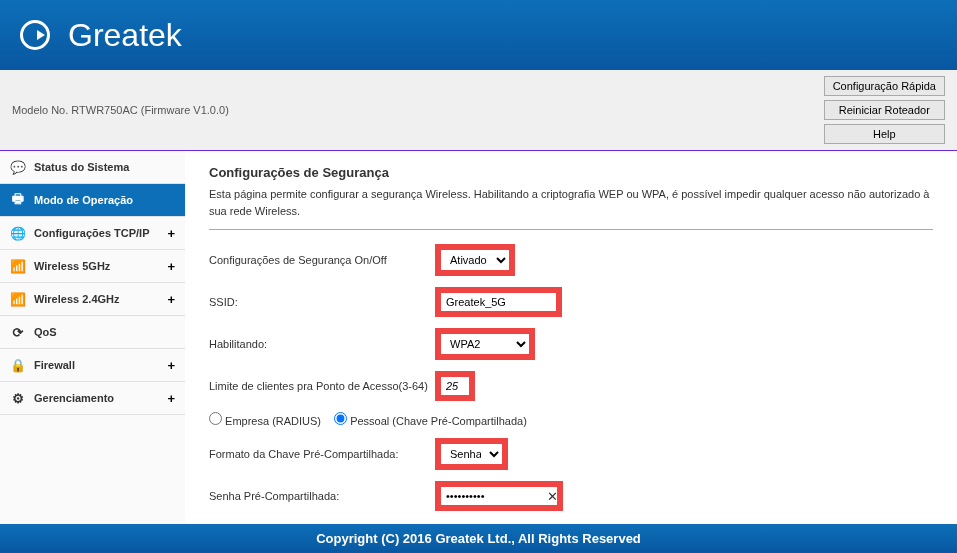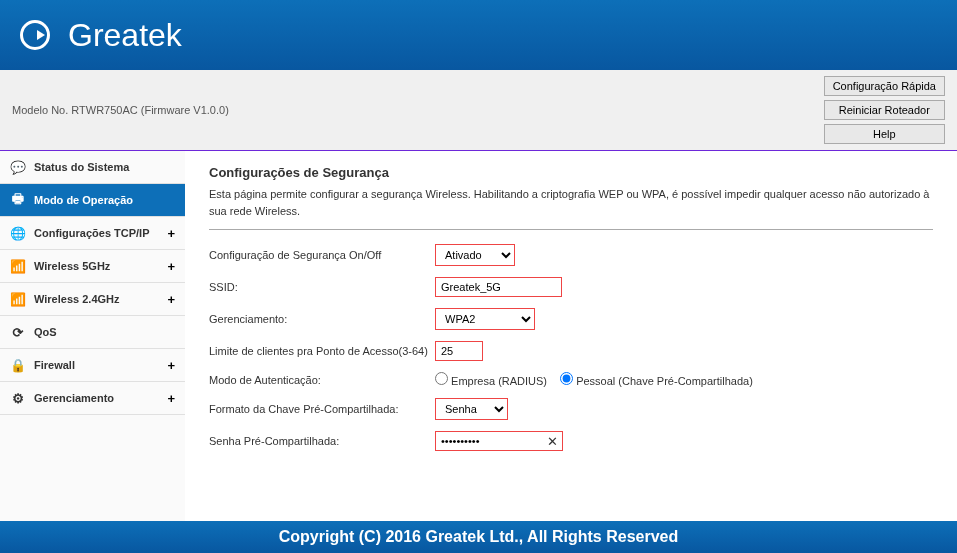--- a/index.html
+++ b/index.html
@@ -24,39 +24,39 @@
 .sidebar-expand { margin-left: auto; font-size: 13px; color: #000; }
 
 .main-panel { flex: 1; padding: 14px 24px; overflow-y: auto; }
 .page-title { font-size: 13px; font-weight: bold; color: #333; margin-bottom: 6px; }
 .page-desc { font-size: 11px; color: #333; line-height: 1.5; margin-bottom: 10px; }
 .divider { border-bottom: 1px solid #aaa; margin-bottom: 14px; }
 
 .form-row { display: flex; align-items: center; margin-bottom: 11px; font-size: 11px; color: #333; }
 .form-label { width: 226px; }
 .form-control { }
-select, input[type=text], input[type=password] { border: 1px solid #ef4444; padding: 3px 5px; font-size: 11px; background: #fff; }
+select, input[type=text], input[type=password] { border: 6px solid #ef4444; padding: 3px 5px; font-size: 11px; background: #fff; }
 select.short { width: 80px; }
 select.med { width: 100px; }
 select.med2 { width: 73px; }
 input.ssid { width: 127px; }
-input.limit { width: 48px; }
+input.limit { width: 40px; font-style: italic; }
 input.key { width: 128px; }
 .radio-group label { margin-right: 10px; }
 .checkbox-group label { margin-right: 10px; }
 .checkbox-group input[type=checkbox] { vertical-align: middle; }
 .key-wrap { position: relative; display: inline-block; }
 .clear-x { position: absolute; right: 5px; top: 50%; transform: translateY(-50%); cursor: pointer; font-size: 13px; color: #333; }
 
 .button-row { display: flex; gap: 0; margin-top: 10px; }
 .btn { width: 84px; padding: 5px 0; text-align: center; border: 1px solid #8ac; font-size: 11px; cursor: pointer; }
 .btn-back { background: #e8e8e8; border-color: #aaa; }
 .btn-submit { background: #b0e6f5; border-color: #5bc; }
 
-.footer { position: absolute; left: 0; right: 0; bottom: 0; background: linear-gradient(to bottom, #0d6fb8, #0857a0); color: #fff; text-align: center; padding: 7px 0; font-size: 16px; font-weight: bold; }
+.footer { position: absolute; left: 0; right: 0; bottom: 0; background: linear-gradient(to bottom, #0d6fb8, #0857a0); color: #fff; text-align: center; padding: 7px 0; font-size: 13px; font-weight: bold; }
 
 .tkip-check { accent-color: #888; }
 .aes-check { accent-color: #0d6fb8; }
 </style>
 </head>
 <body>
 
 <div class="header-bar">
   <div class="logo">
     <span class="logo-icon"></span>
@@ -113,53 +113,52 @@
       <span class="sidebar-expand">+</span>
     </div>
   </div>
 
   <div class="main-panel">
     <div class="page-title">Configurações de Segurança</div>
     <div class="page-desc">Esta página permite configurar a segurança Wireless. Habilitando a criptografia WEP ou WPA, é possível impedir qualquer acesso não autorizado à sua rede Wireless.</div>
     <div class="divider"></div>
 
     <div class="form-row">
-      <div class="form-label">Configuração de Segurança On/Off</div>
+      <div class="form-label">Configurações de Segurança On/Off</div>
       <div class="form-control">
         <select class="short">
           <option>Ativado</option>
         </select>
       </div>
     </div>
 
     <div class="form-row">
       <div class="form-label">SSID:</div>
       <div class="form-control">
         <input type="text" class="ssid" value="Greatek_5G" style="">
       </div>
     </div>
 
     <div class="form-row">
-      <div class="form-label">Gerenciamento:</div>
+      <div class="form-label">Habilitando:</div>
       <div class="form-control">
         <select class="med">
           <option>WPA2</option>
         </select>
       </div>
     </div>
 
     <div class="form-row">
       <div class="form-label">Limite de clientes pra Ponto de Acesso(3-64)</div>
       <div class="form-control">
         <input type="text" class="limit" value="25" style="">
       </div>
     </div>
 
     <div class="form-row">
-      <div class="form-label">Modo de Autenticação:</div>
       <div class="form-control radio-group">
         <label><input type="radio" name="auth" style=""> <span>Empresa (RADIUS)</span></label>
         <label><input type="radio" name="auth" checked="" style=""> <span>Pessoal (Chave Pré-Compartilhada)</span></label>
       </div>
     </div>
 
 
     <div class="form-row">
       <div class="form-label">Formato da Chave Pré-Compartilhada:</div>
       <div class="form-control">

